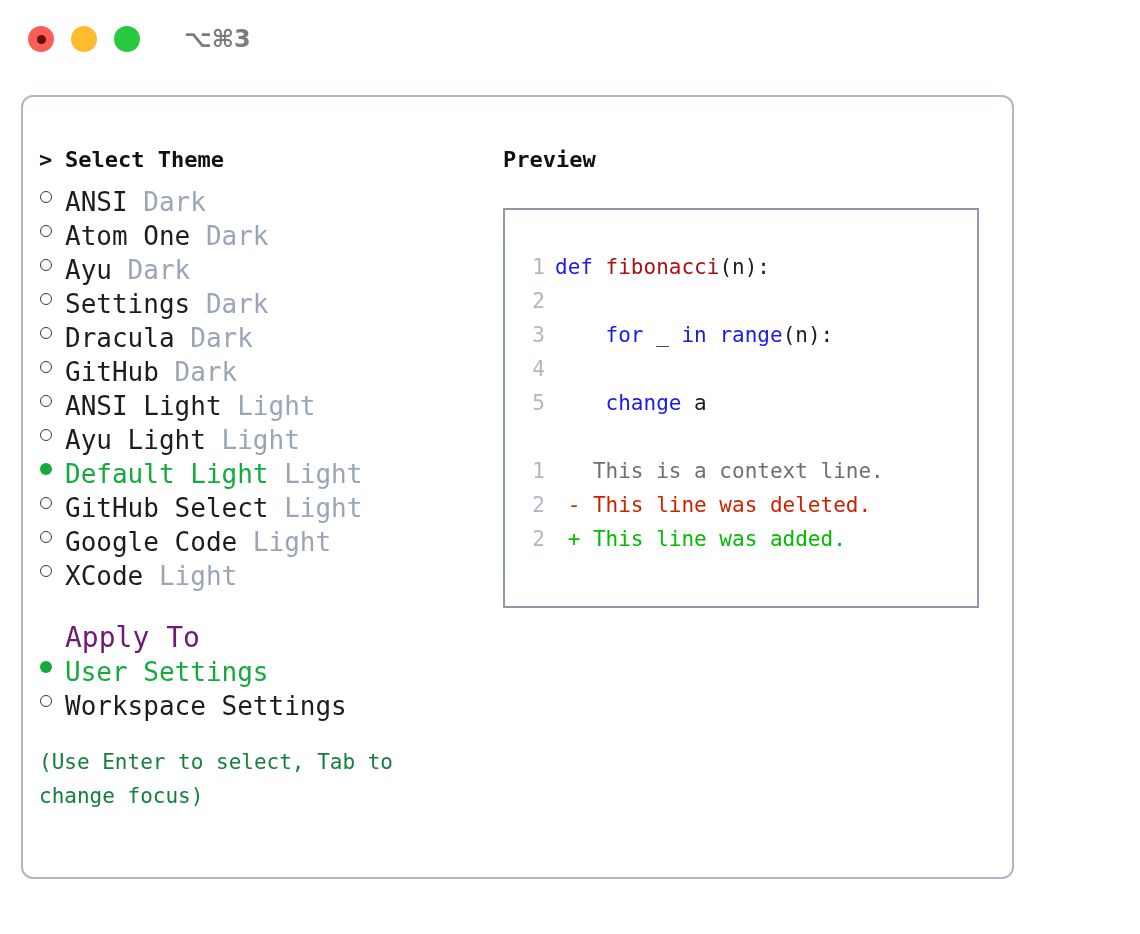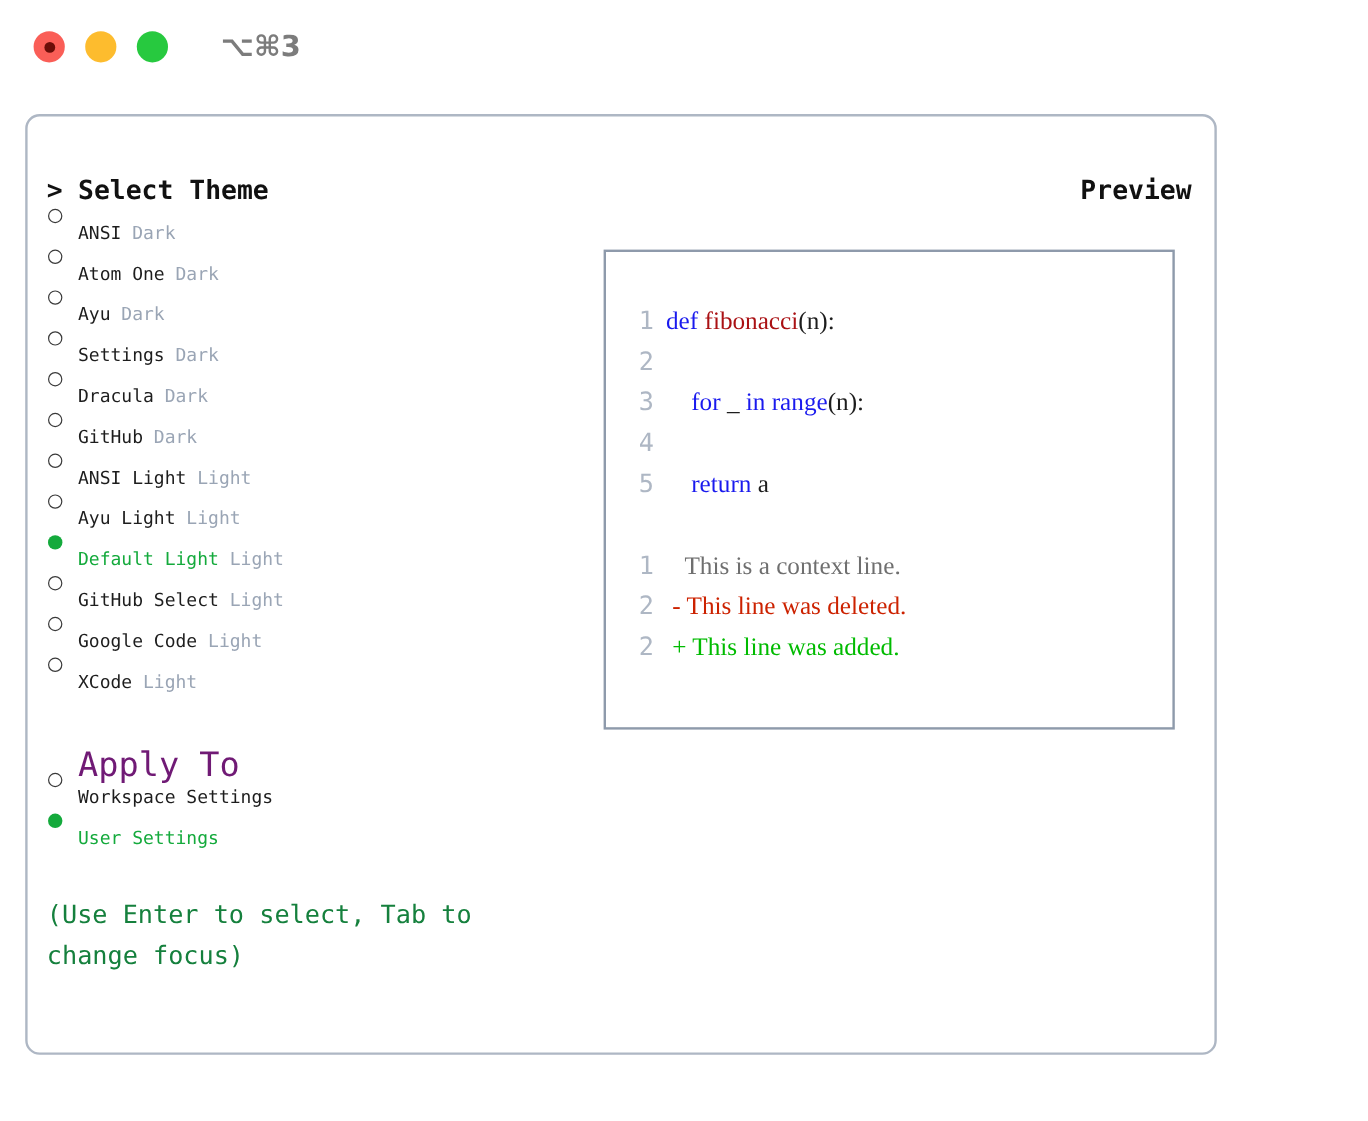--- a/index.html
+++ b/index.html
@@ -79,24 +79,24 @@
   
   #left-col {
     position: absolute;
     left: 16px;
     top: 50px;
     width: 440px;
   }
 
   .row {
     display: flex;
-    align-items: flex-start;
+    align-items: center;
     height: 34px;
     white-space: pre;
-    font-size: 15px;
+    font-size: 26px;
   }
 
   .heading {
     font-size: 22px;
     font-weight: 700;
     color: #111111;
     white-space: pre;
     height: 38px;
     display: flex;
     align-items: baseline;
@@ -163,21 +163,20 @@
     left: 480px;
     top: 50px;
     width: 490px;
   }
 
   #preview-title {
     font-size: 22px;
     font-weight: 700;
     color: #111111;
     height: 38px;
-    text-align: right;
   }
 
   #preview-box {
     margin-top: 23px;
     width: 476px;
     height: 400px;
     border: 2px solid #8e9aab;
     background: #ffffff;
     box-sizing: border-box;
     padding: 45px 0 0 12px;
@@ -189,21 +188,21 @@
     height: 34px;
     font-size: 21px;
     white-space: pre;
   }
   .lineno {
     flex: 0 0 28px;
     text-align: right;
     color: #aeb7c4;
     margin-right: 10px;
   }
-  .code-text { white-space: pre; font-family: Liberation Serif, serif; }
+  .code-text { white-space: pre; }
 
   .tok-kw   { color: #1a1aee; }
   .tok-fn   { color: #aa1114; }
   .tok-txt  { color: #1d1d1d; }
 
   .blank-line { height: 34px; }
 
   .diff-ctx { color: #6f6f6f; text-align: center; }
   .diff-del { color: #cc2200; }
   .diff-add { color: #00bb00; }
@@ -246,37 +245,37 @@
           <div class="row"><span class="bullet off"><i></i></span><span class="label">GitHub Select</span><span class="variant"> Light</span></div>
           <div class="row"><span class="bullet off"><i></i></span><span class="label">Google Code</span><span class="variant"> Light</span></div>
           <div class="row"><span class="bullet off"><i></i></span><span class="label">XCode</span><span class="variant"> Light</span></div>
         </div>
 
       <div class="spacer-28"></div>
 
       <div class="group-title">Apply To</div>
 
       <div id="apply-list">
+          <div class="row"><span class="bullet on"><i></i></span><span class="label sel">User Settings</span></div>
           <div class="row"><span class="bullet off"><i></i></span><span class="label">Workspace Settings</span></div>
-          <div class="row"><span class="bullet on"><i></i></span><span class="label sel">User Settings</span></div>
         </div>
 
       <div id="hint">(Use Enter to select, Tab to change focus)</div>
     </div>
 
     <div id="right-col">
       <div id="preview-title">Preview</div>
 
       <div id="preview-box">
         <div id="code-block">
             <div class="code-line"><span class="lineno">1</span><span class="code-text"><span class="tok-kw">def </span><span class="tok-fn">fibonacci</span><span class="tok-txt">(n):</span></span></div>
             <div class="code-line"><span class="lineno">2</span></div>
             <div class="code-line"><span class="lineno">3</span><span class="code-text"><span class="tok-txt">    </span><span class="tok-kw">for</span><span class="tok-txt"> _ </span><span class="tok-kw">in</span><span class="tok-txt"> </span><span class="tok-kw">range</span><span class="tok-txt">(n):</span></span></div>
             <div class="code-line"><span class="lineno">4</span></div>
-            <div class="code-line"><span class="lineno">5</span><span class="code-text"><span class="tok-txt">    </span><span class="tok-kw">return</span><span class="tok-txt"> a</span></span></div>
+            <div class="code-line"><span class="lineno">5</span><span class="code-text"><span class="tok-txt">    </span><span class="tok-kw">change</span><span class="tok-txt"> a</span></span></div>
           </div>
         <div class="blank-line"></div>
         <div id="diff-block">
             <div class="code-line"><span class="lineno">1</span><span class="code-text diff-ctx"><span>   </span><span>This is a context line.</span></span></div>
             <div class="code-line"><span class="lineno">2</span><span class="code-text diff-del"><span> - </span><span>This line was deleted.</span></span></div>
             <div class="code-line"><span class="lineno">2</span><span class="code-text diff-add"><span> + </span><span>This line was added.</span></span></div>
           </div>
       </div>
     </div>
 

